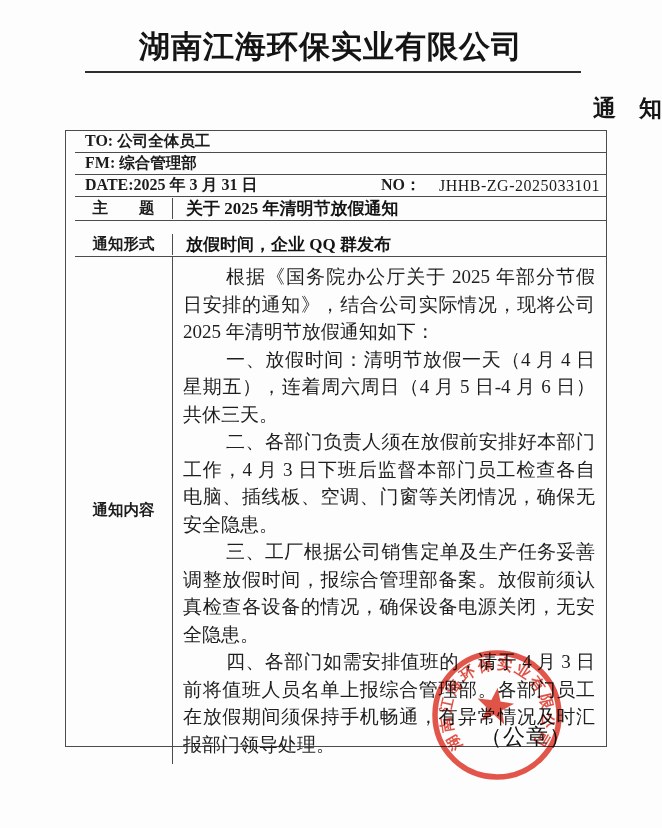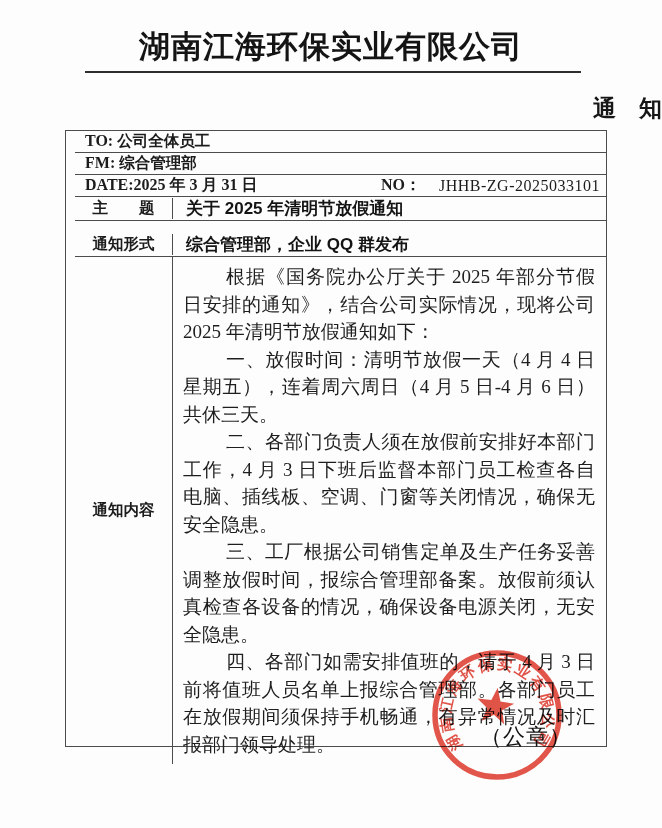--- a/index.html
+++ b/index.html
@@ -44,21 +44,21 @@
   .no-group{position:absolute;left:306px;top:0;height:100%;display:flex;align-items:center;font-size:16px;white-space:nowrap;text-align:right;}
   .no-value{font-weight:normal;letter-spacing:.5px;margin-left:18px;font-family:"Liberation Serif","DejaVu Serif",serif;}
   .label-cell{
     width:98px;min-width:98px;border-right:1px solid #4c4c4c;box-sizing:border-box;
     display:flex;align-items:center;justify-content:center;
     font-family:"Liberation Sans","DejaVu Sans",sans-serif;
     font-weight:bold;font-size:15.5px;color:#1c1c1c;
   }
   .value-cell{
     flex:1;display:flex;align-items:center;padding-left:13px;
-    font-family:Liberation Sans, sans-serif;
+    font-family:Liberation Serif, serif;
     font-weight:bold;font-size:17px;color:#141414;
   }
   .content-cell{
     flex:1;padding:6px 11px 6px 10px;box-sizing:border-box;
     font-family:"Liberation Serif","DejaVu Serif",serif;
     font-size:19px;line-height:27.5px;text-align:justify;color:#1e1e1e;
   }
   .content-cell p{margin:0;text-indent:43px;}
   
   .seal-caption{
@@ -103,21 +103,21 @@
     </div>
   </div>
 
   <div class="t-row row-subject">
     <div class="label-cell">主　　题</div>
     <div class="value-cell">关于 2025 年清明节放假通知</div>
   </div>
 
   <div class="t-row row-form">
     <div class="label-cell">通知形式</div>
-    <div class="value-cell">综合管理部，企业 QQ 群发布</div>
+    <div class="value-cell">放假时间，企业 QQ 群发布</div>
   </div>
 
   <div class="t-row row-content">
     <div class="label-cell">通知内容</div>
     <div class="content-cell">
         <p>根据《国务院办公厅关于 2025 年部分节假日安排的通知》，结合公司实际情况，现将公司 2025 年清明节放假通知如下：</p>
         <p>一、放假时间：清明节放假一天（4 月 4 日星期五），连着周六周日（4 月 5 日-4 月 6 日）共休三天。</p>
         <p>二、各部门负责人须在放假前安排好本部门工作，4 月 3 日下班后监督本部门员工检查各自电脑、插线板、空调、门窗等关闭情况，确保无安全隐患。</p>
         <p>三、工厂根据公司销售定单及生产任务妥善调整放假时间，报综合管理部备案。放假前须认真检查各设备的情况，确保设备电源关闭，无安全隐患。</p>
         <p>四、各部门如需安排值班的，请于 4 月 3 日前将值班人员名单上报综合管理部。各部门员工在放假期间须保持手机畅通，有异常情况及时汇报部门领导处理。</p>

